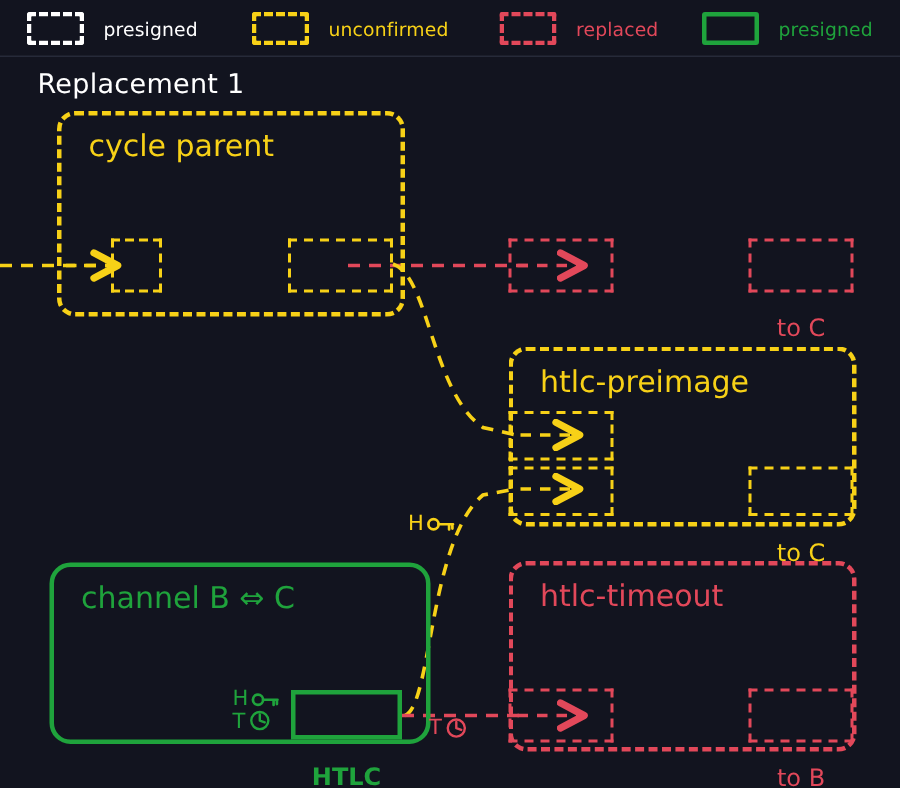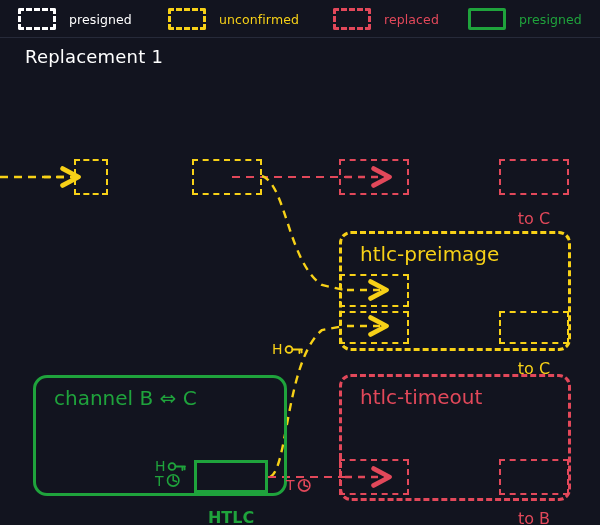--- a/index.html
+++ b/index.html
@@ -106,20 +106,23 @@
     <path d="M262,176 C286,184 288,262 322,285 L344,290" stroke="#f7d117" stroke-width="2.4" stroke-dasharray="8,6" fill="none"></path>
     <path d="M347,290 L386,290" stroke="#f7d117" stroke-width="2.4" stroke-dasharray="7,6" fill="none" marker-end="url(#ah-y)"></path>
 
     <path d="M270,477 C288,470 286,360 322,330 L344,326" stroke="#f7d117" stroke-width="2.4" stroke-dasharray="8,6" fill="none"></path>
     <path d="M347,326 L386,326" stroke="#f7d117" stroke-width="2.4" stroke-dasharray="7,6" fill="none" marker-end="url(#ah-y)"></path>
 
     <path d="M268,477 L352,477" stroke="#e2485a" stroke-width="2.2" stroke-dasharray="8,6" fill="none"></path>
     <path d="M345,477 L389,477" stroke="#e2485a" stroke-width="2.4" stroke-dasharray="7,6" fill="none" marker-end="url(#ah-r)"></path>
   </svg>
 
+  <div class="txbox yellow" style="left:38px;top:74px;width:232px;height:137px;">
+    <div class="txname yellow">cycle parent</div>
+  </div>
   <div class="cell yellow" style="left:74px;top:159px;width:34px;height:36px;">
     <span class="cell-label yellow"></span>
   </div>
   <div class="cell yellow" style="left:192px;top:159px;width:70px;height:36px;">
     <span class="cell-label yellow"></span>
   </div>
 
   <div class="cell red" style="left:339px;top:159px;width:70px;height:36px;">
     <span class="cell-label red"></span>
   </div>

